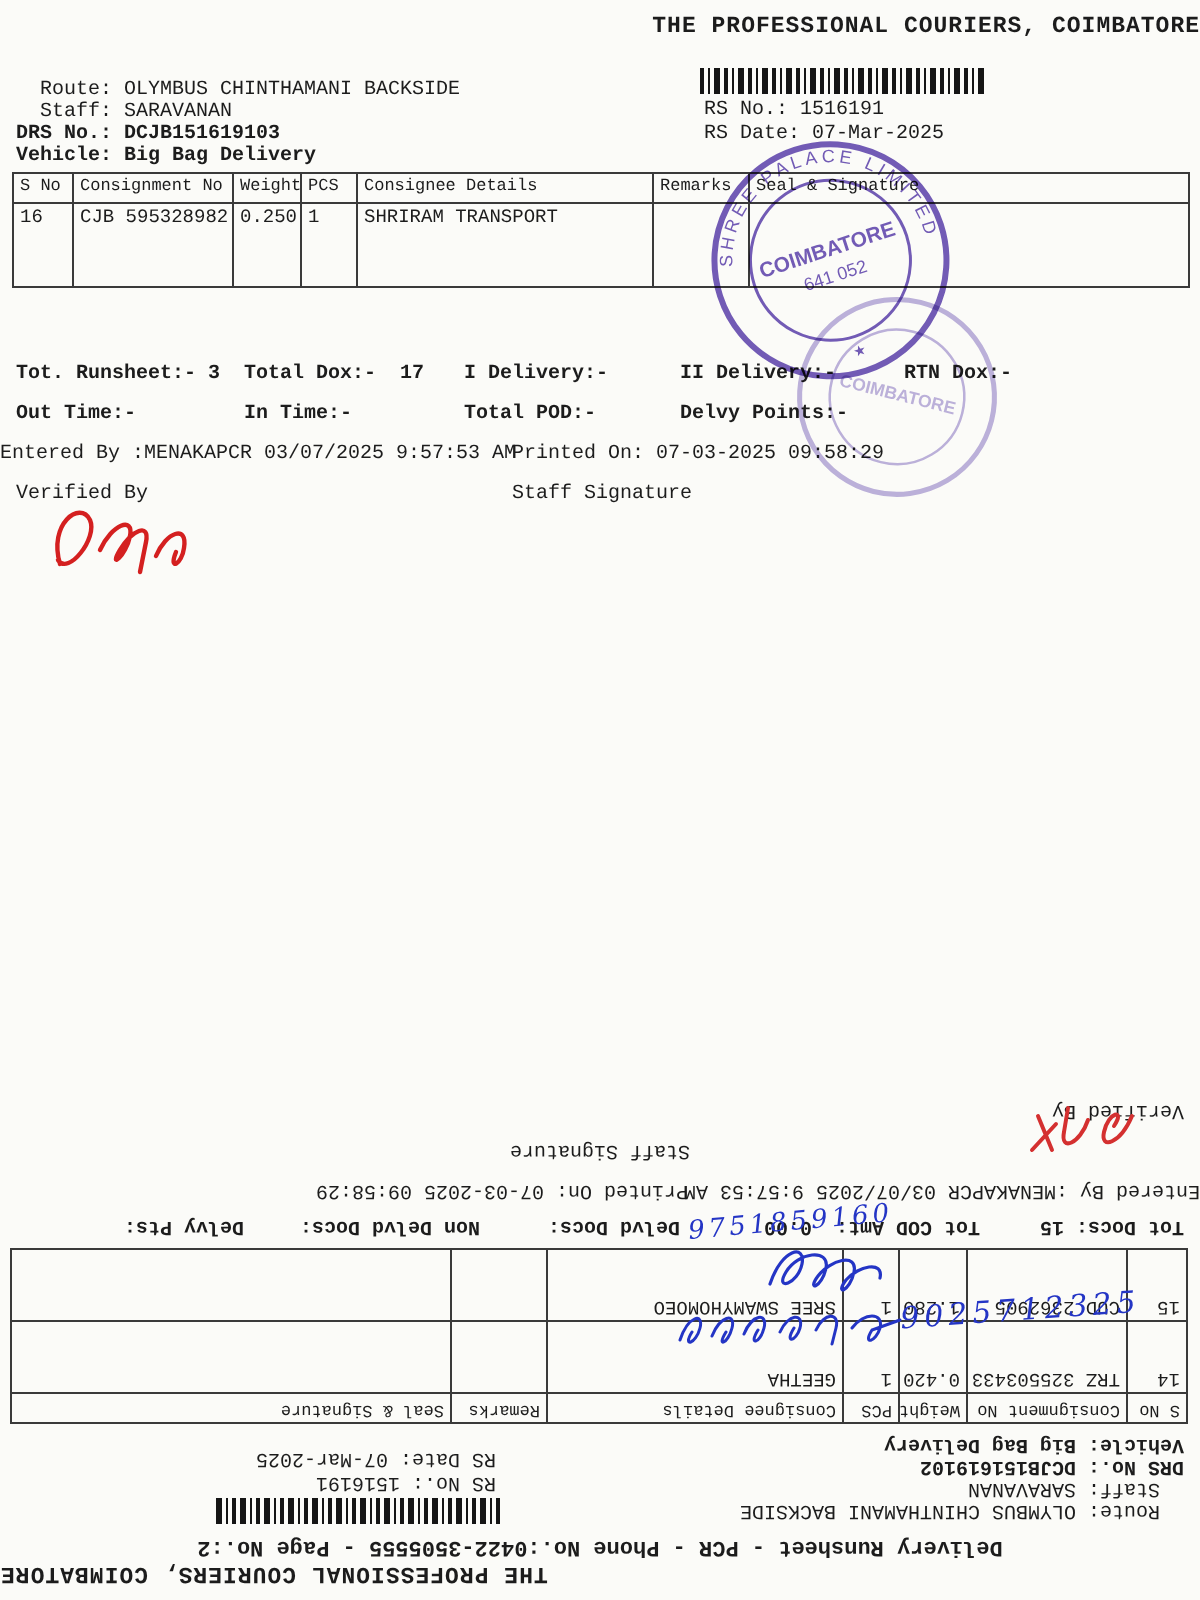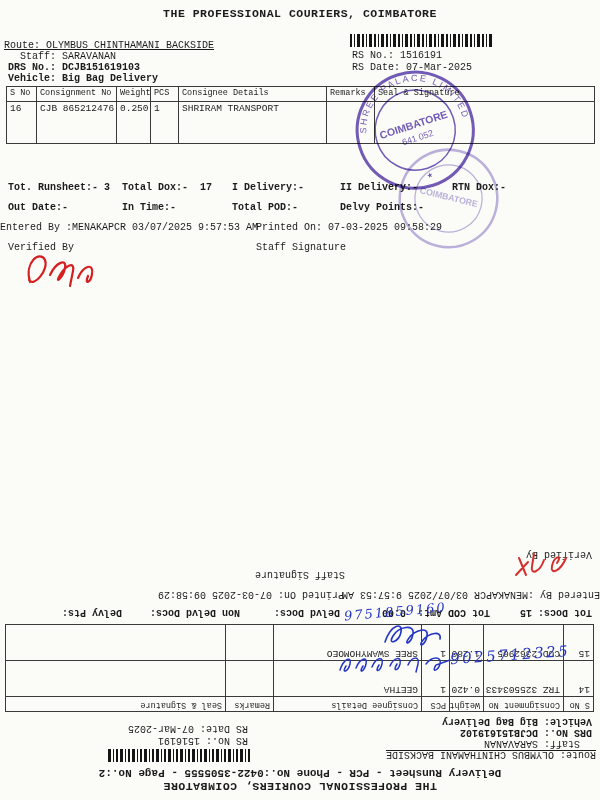--- a/index.html
+++ b/index.html
@@ -6,23 +6,23 @@
   body{
     width:600px;height:800px;overflow:hidden;position:relative;
     background:#fbfbf8;
     font-family:"Liberation Mono","DejaVu Sans Mono",monospace;
     color:#1c1c1c;
   }
   .doc{position:absolute;left:0;width:600px;}
   .doc-top{top:0;height:300px;}
   .doc-bottom{top:535px;height:265px;transform:rotate(180deg);}
   .ln{position:absolute;white-space:pre;font-size:10px;line-height:11px;color:#1c1c1c;}
-  .title{top:8px;left:0;width:600px;text-align:center;font-weight:bold;font-size:11.5px;letter-spacing:.5px;}
+  .title{top:8px;left:0;width:600px;text-align:right;font-weight:bold;font-size:11.5px;letter-spacing:.5px;}
   .subtitle{top:22px;left:0;width:600px;text-align:center;font-weight:bold;font-size:11px;}
-  .route{top:40px;left:4px;text-decoration:underline;}
+  .route{top:40px;left:20px;}
   .staff{top:51px;left:20px;font-weight:normal;}
   .drs{top:62px;left:8px;font-weight:bold;}
   .vehicle{top:73px;left:8px;font-weight:bold;}
   .barcode{
     position:absolute;top:34px;left:350px;width:142px;height:13px;
     background:repeating-linear-gradient(90deg,#151515 0 2px,transparent 2px 4px,#151515 4px 5px,transparent 5px 7px,#151515 7px 10px,transparent 10px 12px);
   }
   .rs-no{top:50px;left:352px;}
   .rs-date{top:62px;left:352px;}
   table.runsheet{
@@ -89,37 +89,37 @@
       <td>S No</td>
       <td>Consignment No</td>
       <td>Weight</td>
       <td>PCS</td>
       <td>Consignee Details</td>
       <td>Remarks</td>
       <td>Seal &amp; Signature</td>
     </tr>
     <tr class="r1">
       <td>16</td>
-      <td>CJB 865212476</td>
+      <td>CJB 595328982</td>
       <td>0.250</td>
       <td>1</td>
       <td>SHRIRAM TRANSPORT</td>
       <td></td>
       <td></td>
     </tr>
   </tbody>
     </table>
 
   <div class="ln totline" style="left:8px">Tot. Runsheet:- 3</div>
   <div class="ln totline" style="left:122px">Total Dox:-  17</div>
   <div class="ln totline" style="left:232px">I Delivery:-</div>
   <div class="ln totline" style="left:340px">II Delivery:-</div>
   <div class="ln totline" style="left:452px">RTN Dox:-</div>
 
-  <div class="ln timeline" style="left:8px">Out Date:-</div>
+  <div class="ln timeline" style="left:8px">Out Time:-</div>
   <div class="ln timeline" style="left:122px">In Time:-</div>
   <div class="ln timeline" style="left:232px">Total POD:-</div>
   <div class="ln timeline" style="left:340px">Delvy Points:-</div>
 
   <div class="ln entered">Entered By :MENAKAPCR 03/07/2025 9:57:53 AM</div>
   <div class="ln printed">Printed On: 07-03-2025 09:58:29</div>
   <div class="ln verified">Verified By</div>
   <div class="ln staffsig">Staff Signature</div>
 
   <div class="stamp-wrap stamp1">

